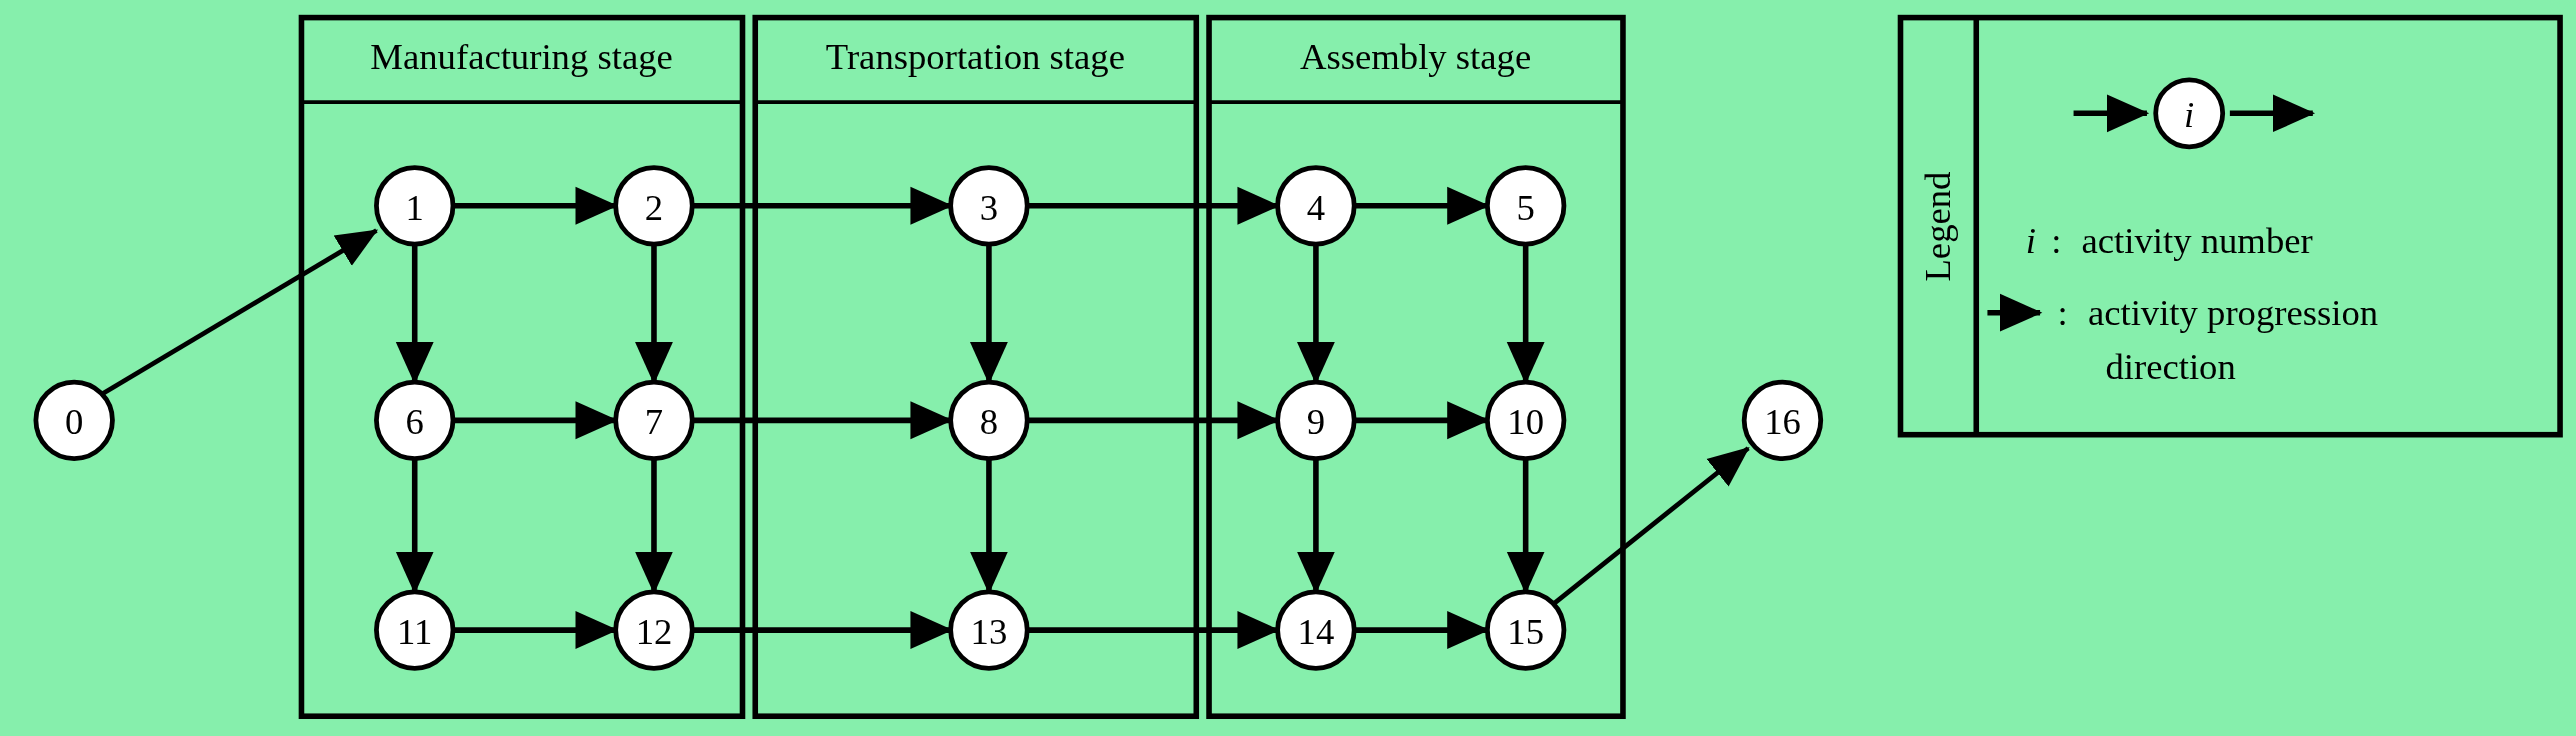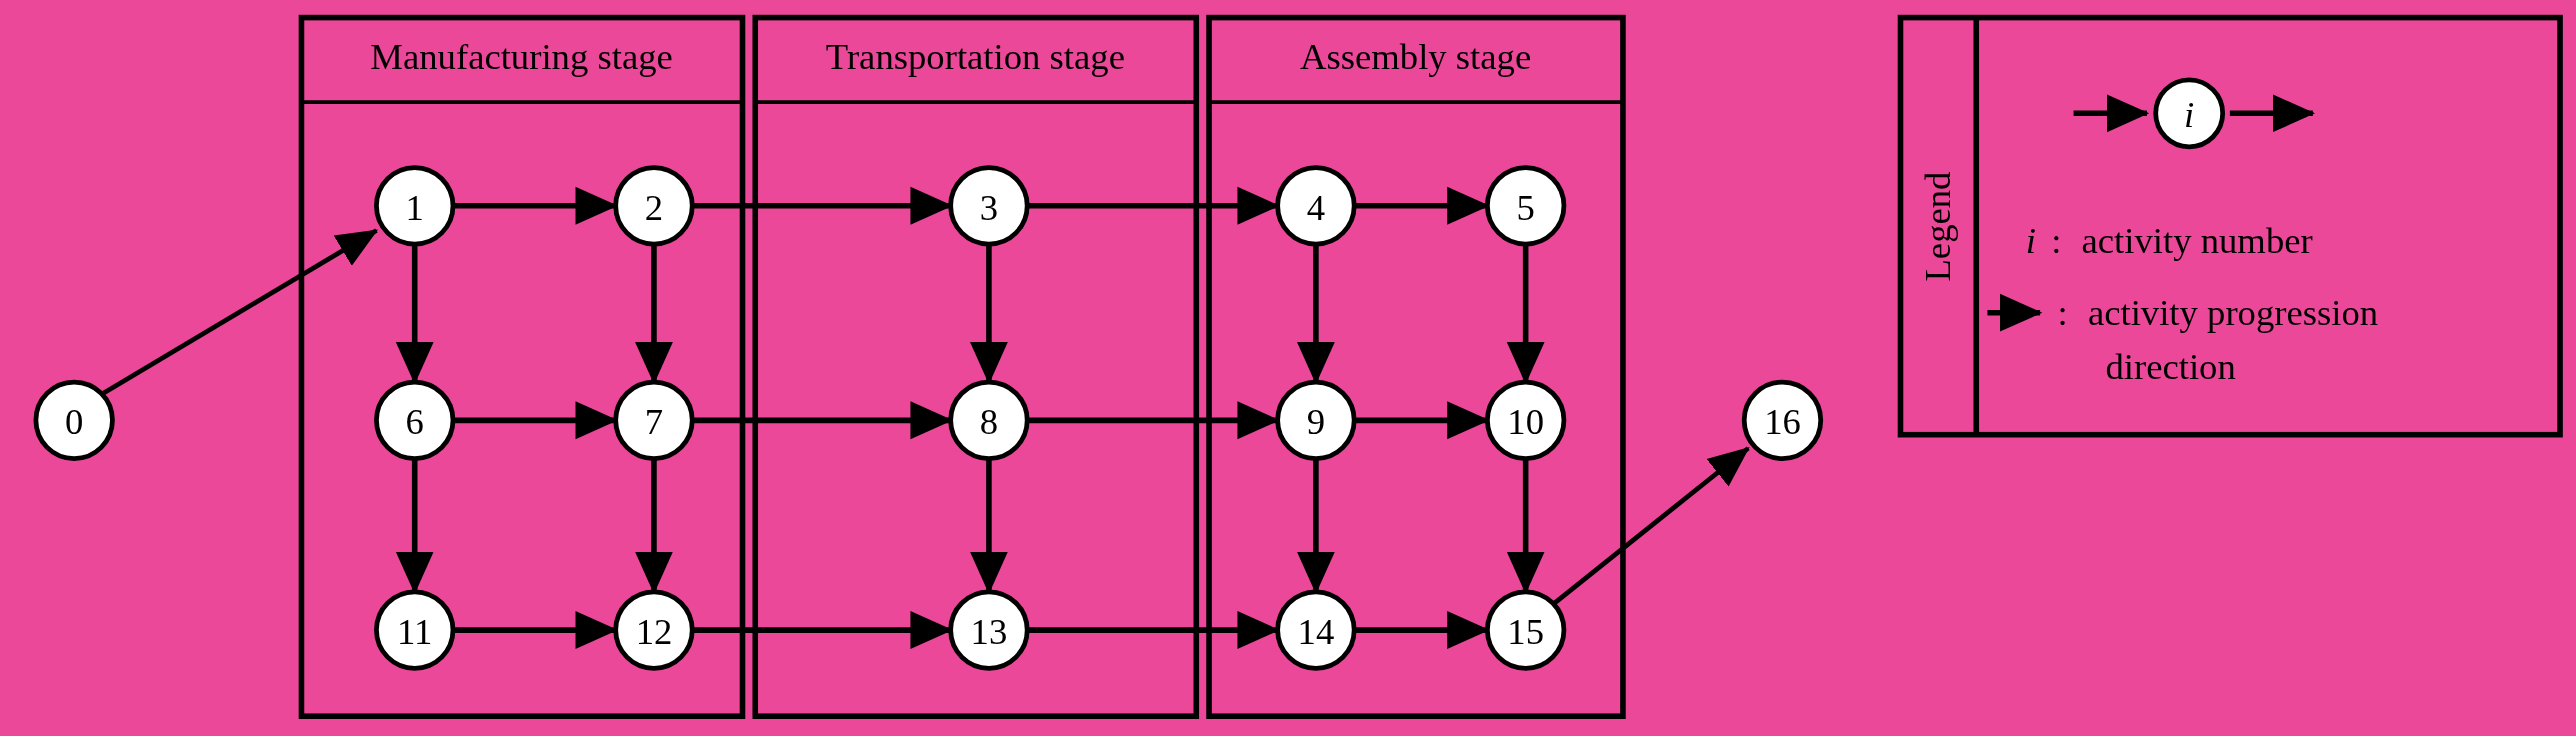--- a/index.html
+++ b/index.html
@@ -1,18 +1,18 @@
 <!DOCTYPE html>
 <html style="font-size:12.8px"><head>
 <meta charset="utf-8">
 <title>Activity Network Diagram</title>
 <style>
   html,body{margin:0;padding:0;background:#ffffff;}
   body{width:2576px;height:737px;font-family:"Liberation Serif", serif;overflow:hidden;}
-  #root{position:relative;width:2576px;height:737px;background:#ec4899;}
+  #root{position:relative;width:2576px;height:737px;background:#86efac;}
   svg#canvas{position:absolute;left:0;top:0;width:2576px;height:737px;display:block;}
   text{font-family:"Liberation Serif", serif;fill:#000;}
   .stage-title{font-size:46px;text-anchor:middle;dominant-baseline:middle;}
   .node-label{font-size:46px;text-anchor:middle;dominant-baseline:central;}
   .legend-title{font-size:46px;text-anchor:middle;dominant-baseline:central;}
   .legend-text{font-size:46px;dominant-baseline:central;}
   .legend-italic{font-size:46px;font-style:italic;dominant-baseline:central;}
   .box{fill:none;stroke:#000;stroke-width:7;}
   .divider{stroke:#000;stroke-width:5;}
   .node-circle{fill:#fff;stroke:#000;stroke-width:6;}

